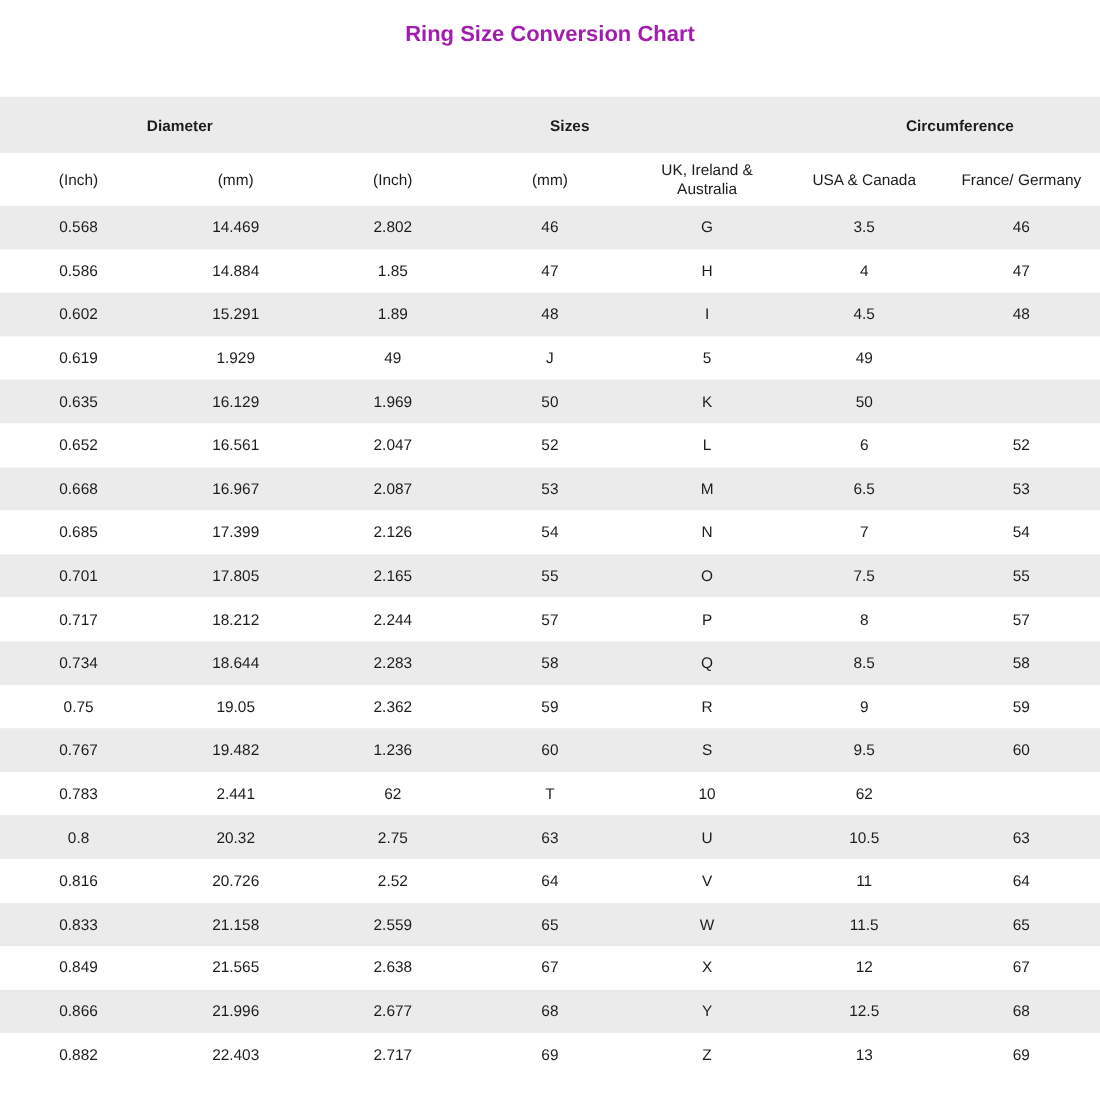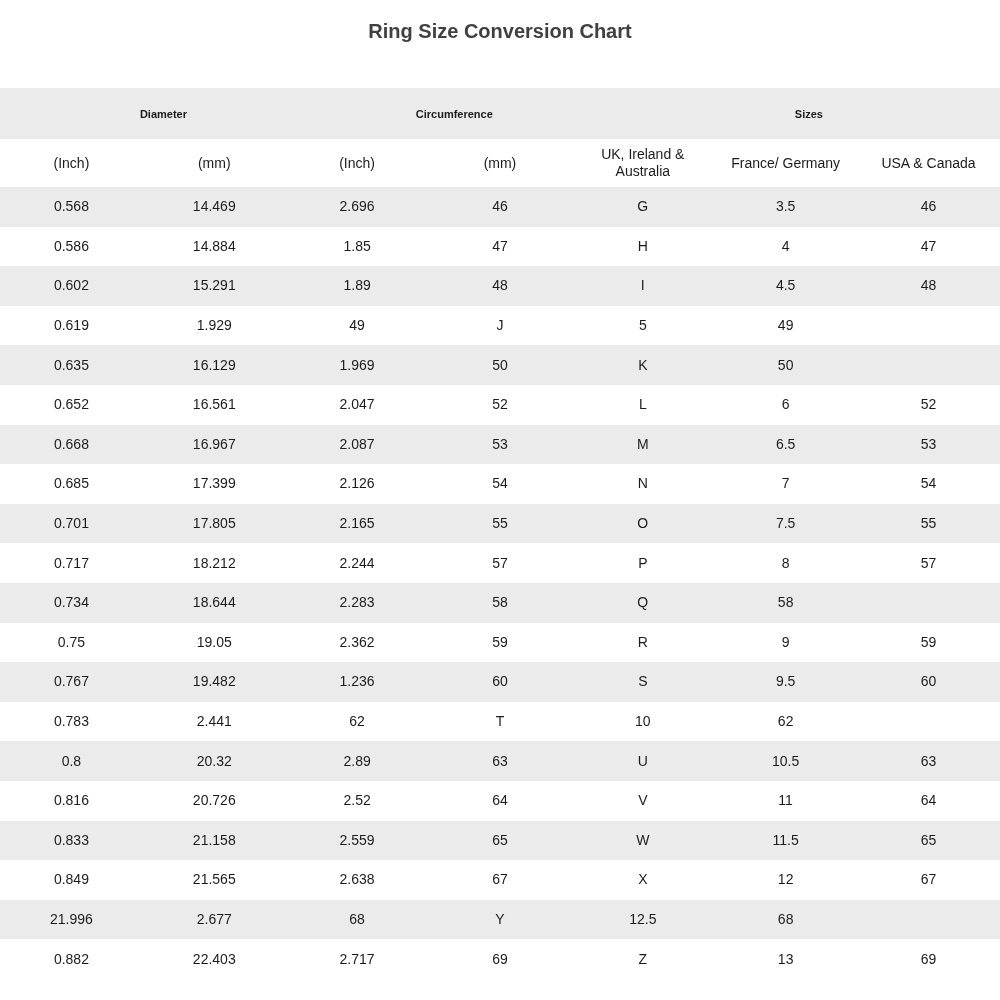--- a/index.html
+++ b/index.html
@@ -22,39 +22,39 @@
     background: var(--background);
   }
   .title {
     margin: 0;
     padding-top: 19px;
     height: 43px;
     text-align: center;
     font-size: 20px;
     font-weight: 700;
     line-height: 24px;
-    color: #404040;
+    color: #a21caf;
   }
   .table {
     margin-top: 45px;
     width: 1000px;
   }
   .trow {
     display: flex;
     width: 100%;
   }
   .group-row {
     background: var(--stripe);
     height: 51px;
   }
   .group-cell {
     display: flex;
     align-items: center;
     justify-content: center;
-    font-size: 11px;
+    font-size: 14px;
     font-weight: 700;
     text-align: center;
     margin-left: 36px;
   }
   .span2 { width: 28.5714%; }
   .span3 { width: 42.8572%; }
   .sub-row {
     background: var(--background);
     height: 48px;
   }
@@ -81,39 +81,39 @@
 </head>
 <body>
 
 <div class="page">
   <h1 class="title">Ring Size Conversion Chart</h1>
 
   <div class="table">
 
     <div class="trow group-row">
       <div class="group-cell span2">Diameter</div>
+      <div class="group-cell span3">Sizes</div>
       <div class="group-cell span2">Circumference</div>
-      <div class="group-cell span3">Sizes</div>
     </div>
 
     <div class="trow sub-row">
       <div class="cell">(Inch)</div>
       <div class="cell">(mm)</div>
       <div class="cell">(Inch)</div>
       <div class="cell">(mm)</div>
       <div class="cell">UK, Ireland &amp; Australia</div>
+      <div class="cell">USA &amp; Canada</div>
       <div class="cell">France/ Germany</div>
-      <div class="cell">USA &amp; Canada</div>
     </div>
 
     <div>
         <div class="row striped">
           <div class="cell">0.568</div>
           <div class="cell">14.469</div>
-          <div class="cell">2.696</div>
+          <div class="cell">2.802</div>
           <div class="cell">46</div>
           <div class="cell">G</div>
           <div class="cell">3.5</div>
           <div class="cell">46</div>
         </div>
         <div class="row">
           <div class="cell">0.586</div>
           <div class="cell">14.884</div>
           <div class="cell">1.85</div>
           <div class="cell">47</div>
@@ -190,20 +190,21 @@
           <div class="cell">P</div>
           <div class="cell">8</div>
           <div class="cell">57</div>
         </div>
         <div class="row striped">
           <div class="cell">0.734</div>
           <div class="cell">18.644</div>
           <div class="cell">2.283</div>
           <div class="cell">58</div>
           <div class="cell">Q</div>
+          <div class="cell">8.5</div>
           <div class="cell">58</div>
         </div>
         <div class="row">
           <div class="cell">0.75</div>
           <div class="cell">19.05</div>
           <div class="cell">2.362</div>
           <div class="cell">59</div>
           <div class="cell">R</div>
           <div class="cell">9</div>
           <div class="cell">59</div>
@@ -221,21 +222,21 @@
           <div class="cell">0.783</div>
           <div class="cell">2.441</div>
           <div class="cell">62</div>
           <div class="cell">T</div>
           <div class="cell">10</div>
           <div class="cell">62</div>
         </div>
         <div class="row striped">
           <div class="cell">0.8</div>
           <div class="cell">20.32</div>
-          <div class="cell">2.89</div>
+          <div class="cell">2.75</div>
           <div class="cell">63</div>
           <div class="cell">U</div>
           <div class="cell">10.5</div>
           <div class="cell">63</div>
         </div>
         <div class="row">
           <div class="cell">0.816</div>
           <div class="cell">20.726</div>
           <div class="cell">2.52</div>
           <div class="cell">64</div>
@@ -255,20 +256,21 @@
         <div class="row">
           <div class="cell">0.849</div>
           <div class="cell">21.565</div>
           <div class="cell">2.638</div>
           <div class="cell">67</div>
           <div class="cell">X</div>
           <div class="cell">12</div>
           <div class="cell">67</div>
         </div>
         <div class="row striped">
+          <div class="cell">0.866</div>
           <div class="cell">21.996</div>
           <div class="cell">2.677</div>
           <div class="cell">68</div>
           <div class="cell">Y</div>
           <div class="cell">12.5</div>
           <div class="cell">68</div>
         </div>
         <div class="row">
           <div class="cell">0.882</div>
           <div class="cell">22.403</div>

